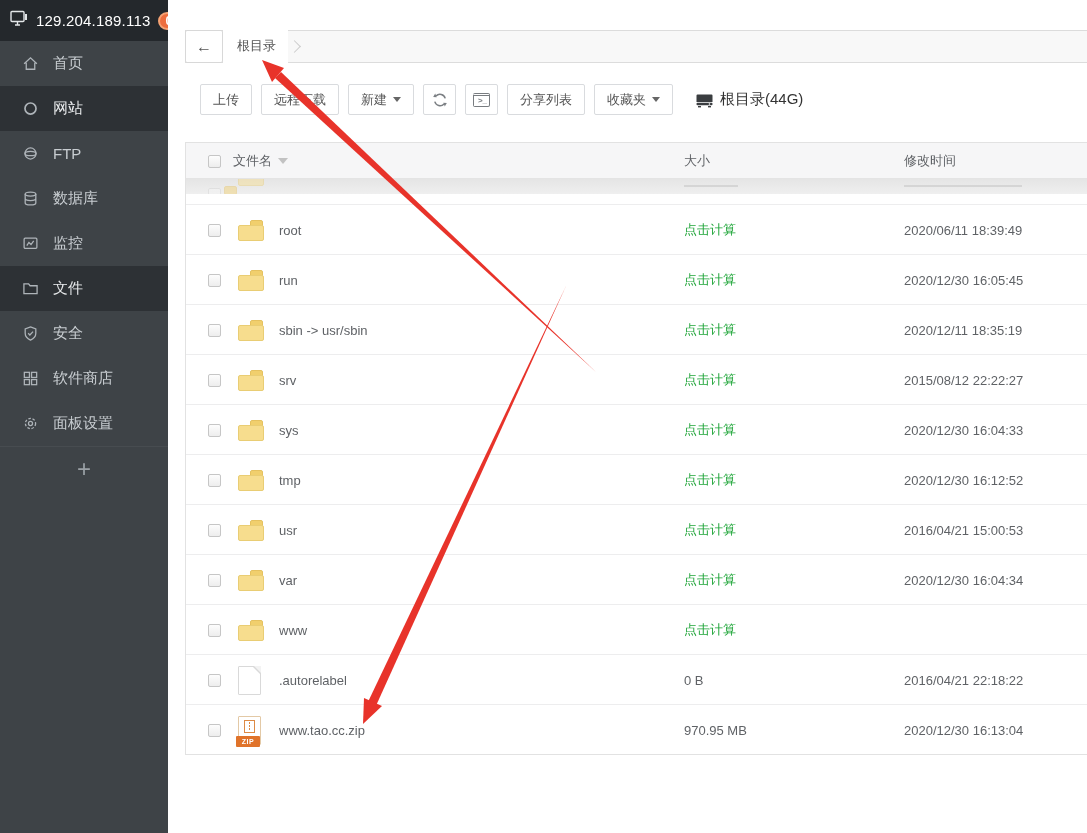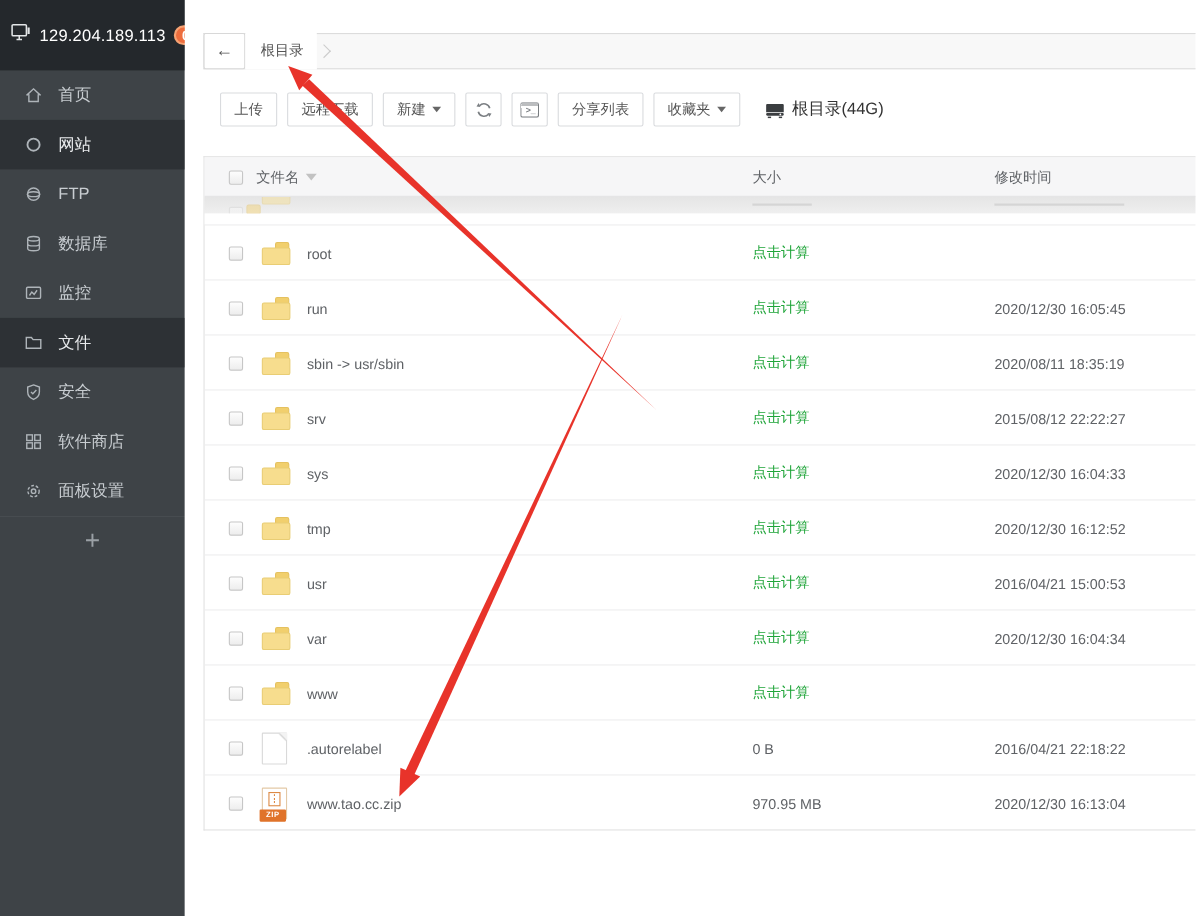--- a/index.html
+++ b/index.html
@@ -2,21 +2,21 @@
 <html><head>
 <meta charset="utf-8">
 <style>
   * { margin:0; padding:0; box-sizing:border-box; }
   html,body { width:1087px; height:833px; overflow:hidden; background:#fff;
     font-family:"Liberation Sans","DejaVu Sans",sans-serif; }
   .app { position:relative; width:1087px; height:833px; }
 
   
   .sidebar { position:absolute; left:0; top:0; width:168px; height:833px; background:#3e4347; }
-  .ip-bar { height:64px; background:#24282c; display:flex; align-items:center; padding:16px 10px; gap:7px; }
+  .ip-bar { height:41px; background:#24282c; display:flex; align-items:center; padding:16px 10px; gap:7px; }
   .ip-text { color:#fff; font-size:15px; letter-spacing:.2px; }
   .badge { background:#ed6d3d; border:2px solid #f5a273; color:#fff; font-size:12px; font-weight:bold;
     border-radius:9px; padding:0px 6px; line-height:14px; }
   .menu-item { height:45px; display:flex; align-items:center; padding-left:22px; gap:14px;
     color:#c8cdd1; font-size:15px; cursor:pointer; }
   .menu-item.active { background:#2d3135; color:#e8eaec; }
   .menu-item .mi-icon { width:17px; height:17px; display:inline-flex; }
   .add-row { height:44px; display:flex; align-items:center; justify-content:center;
     color:#9aa0a5; font-size:24px; font-weight:300; border-top:1px solid rgba(255,255,255,.05);
     cursor:pointer; }
@@ -275,20 +275,21 @@
               <span class="checkbox"></span>
             </div>
             <div class="cell" style="left:52px">
               <span class="folder-ic">
                 <span class="tab"></span>
                 <span class="body"></span>
               </span>
             </div>
             <div class="cell" style="left:93px">root</div>
             <div class="cell size-link" style="left:498px">点击计算</div>
+            <div class="cell" style="left:718px">2020/06/11 18:39:49</div>
           </div>
           <div class="row">
             <div class="cell" style="left:22px">
               <span class="checkbox"></span>
             </div>
             <div class="cell" style="left:52px">
               <span class="folder-ic">
                 <span class="tab"></span>
                 <span class="body"></span>
               </span>
@@ -302,21 +303,21 @@
               <span class="checkbox"></span>
             </div>
             <div class="cell" style="left:52px">
               <span class="folder-ic">
                 <span class="tab"></span>
                 <span class="body"></span>
               </span>
             </div>
             <div class="cell" style="left:93px">sbin -&gt; usr/sbin</div>
             <div class="cell size-link" style="left:498px">点击计算</div>
-            <div class="cell" style="left:718px">2020/08/11 18:35:19</div>
+            <div class="cell" style="left:718px">2020/12/11 18:35:19</div>
           </div>
           <div class="row">
             <div class="cell" style="left:22px">
               <span class="checkbox"></span>
             </div>
             <div class="cell" style="left:52px">
               <span class="folder-ic">
                 <span class="tab"></span>
                 <span class="body"></span>
               </span>

